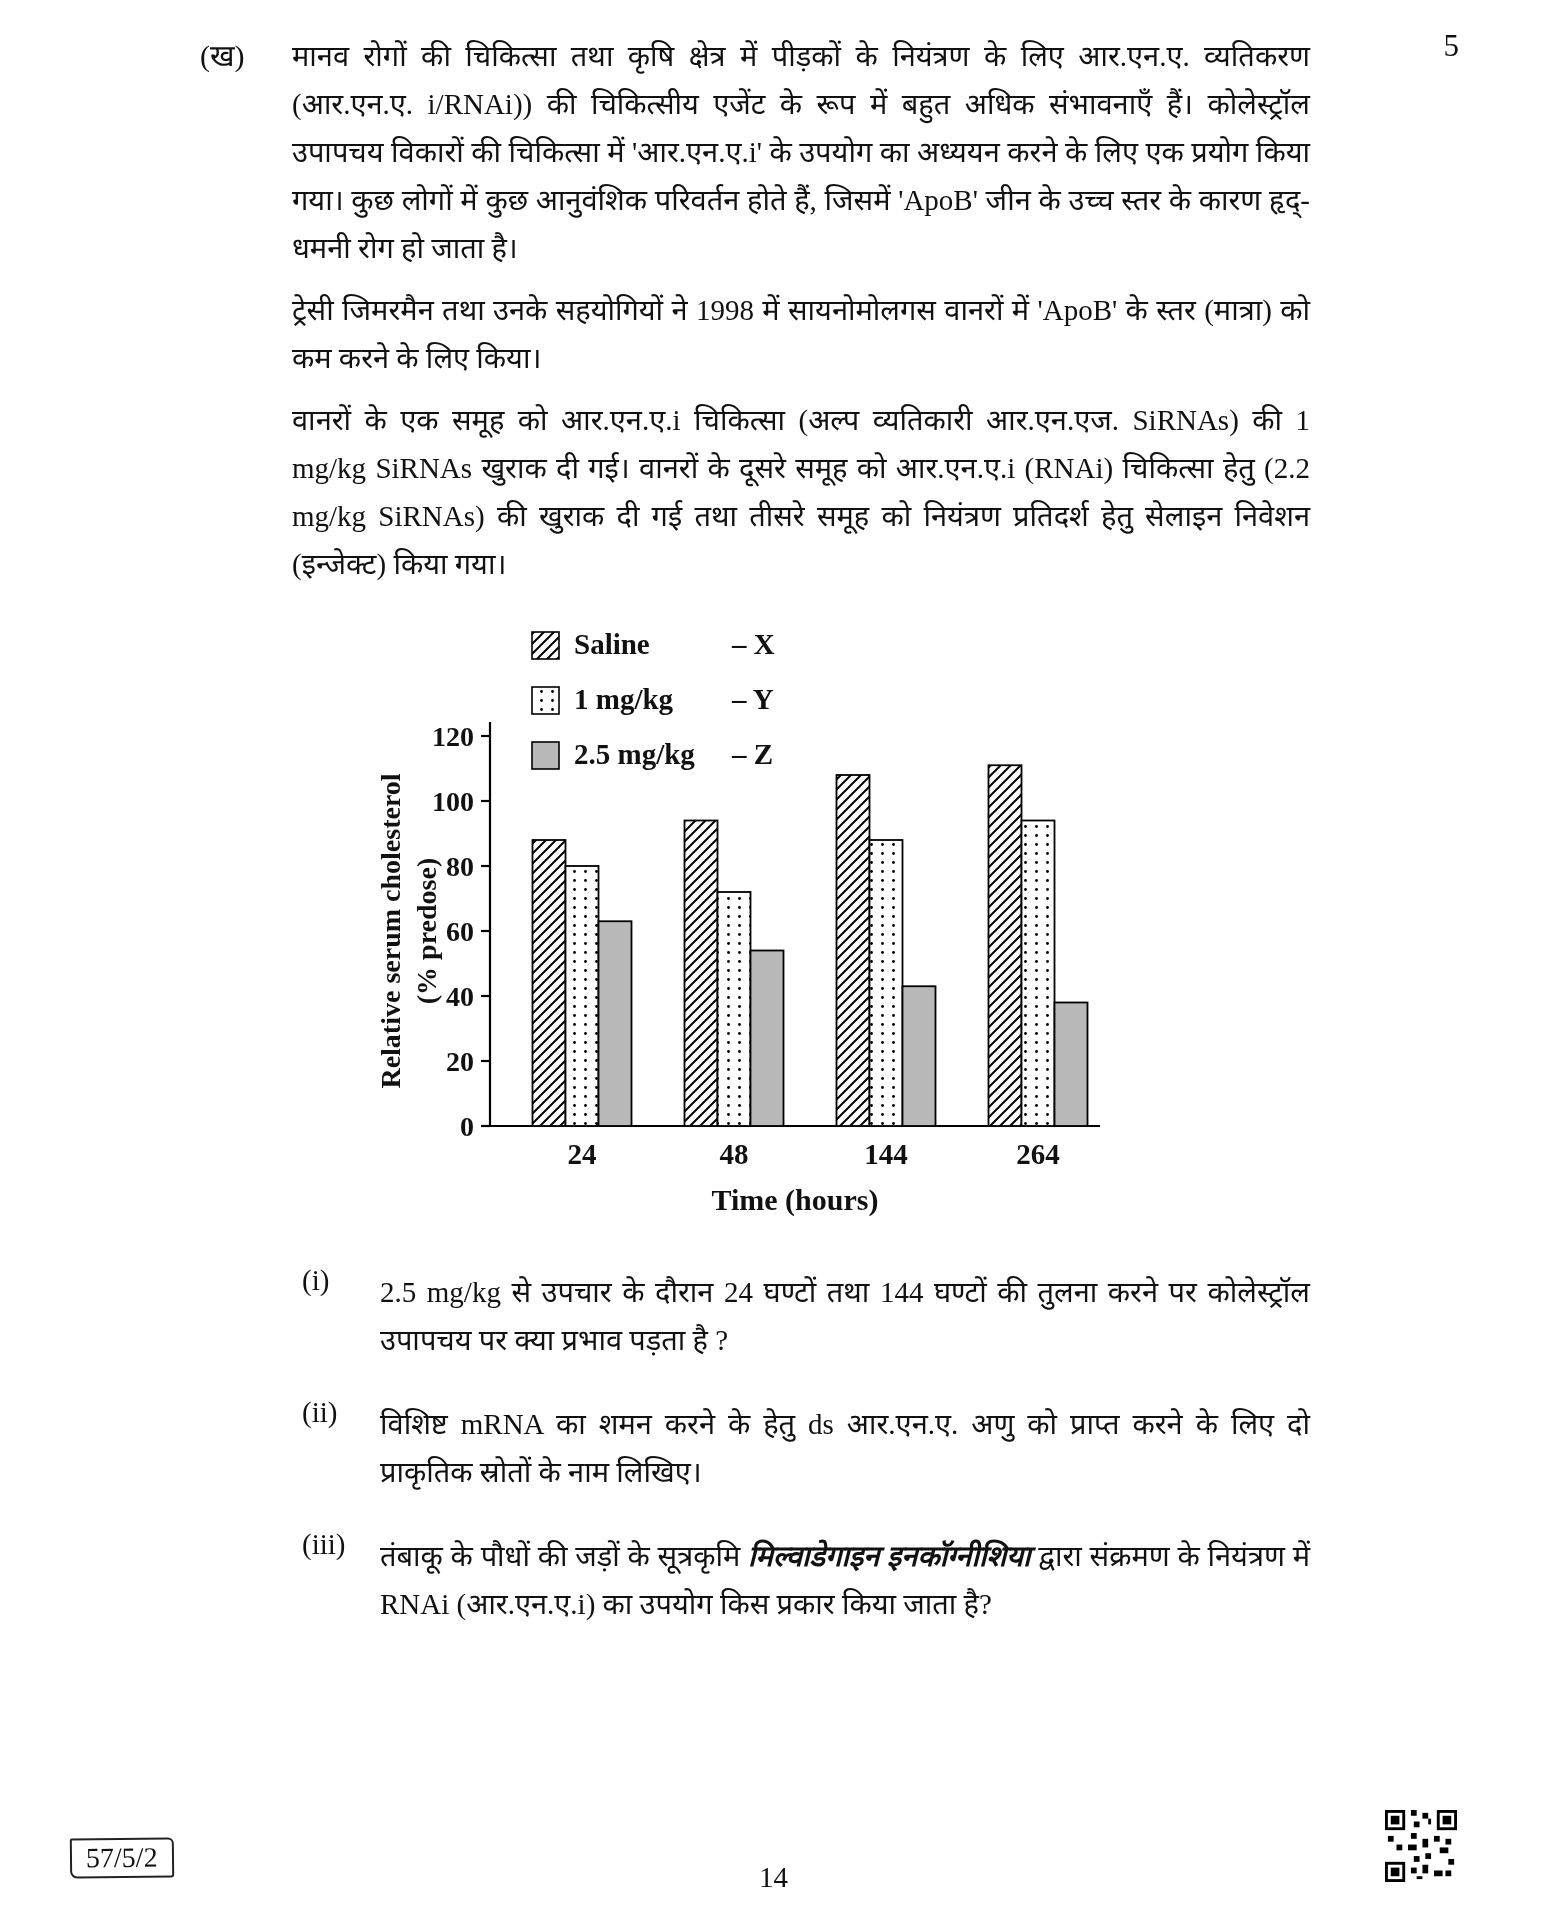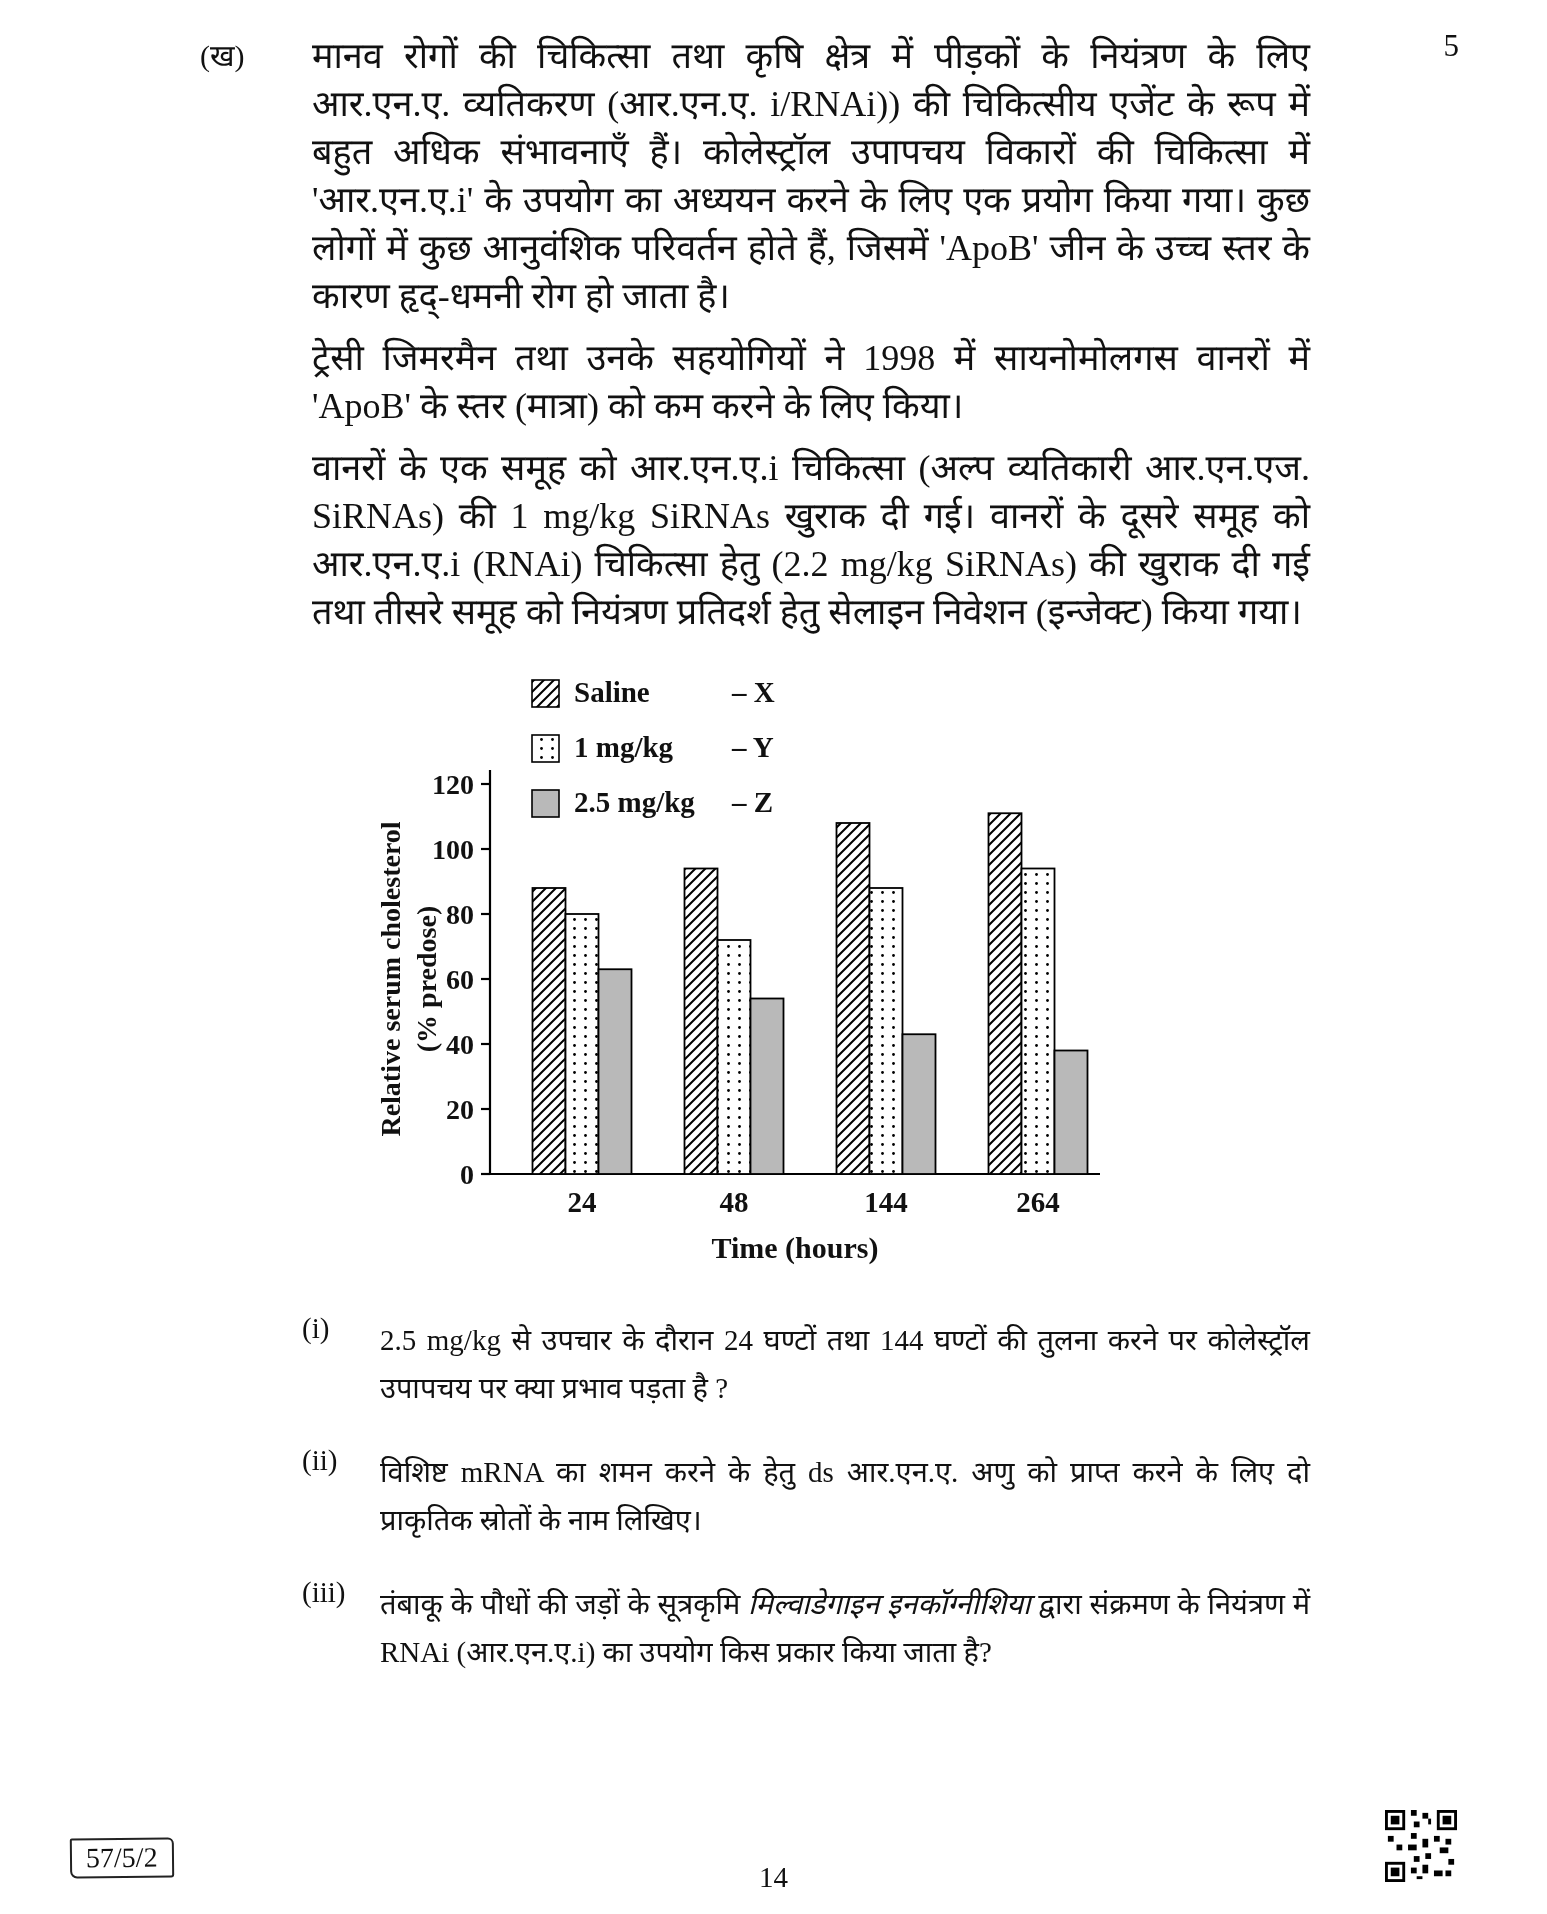--- a/index.html
+++ b/index.html
@@ -17,24 +17,23 @@
     font-size:31px; font-weight:normal;
   }
   .content { padding:32px 237px 0 200px; }
   .part-row { display:flex; }
   .part-label {
     flex:none; width:92px;
     font-size:30px; line-height:48px;
   }
   .part-text { flex:1; min-width:0; }
   .part-text p {
-    font-size:36px; line-height:48px;
+    font-size:29px; line-height:48px;
     text-align:justify;
     margin-bottom:14px;
-    margin-left:20px;
   }
   .chart-wrap { margin:18px 0 26px 68px; width:800px; height:622px; }
   .questions { margin-top:28px; margin-left:10px; }
   .q-row { display:flex; margin-bottom:24px; }
   .q-num { flex:none; width:78px; font-size:29px; line-height:48px; }
   .q-text { flex:1; font-size:29px; line-height:48px; text-align:justify;margin-top:12px; }
   .footer-code {
     position:absolute; left:70px; bottom:36px;
     border:2px solid #222; padding:2px 14px;
     font-size:28px; transform:rotate(-0.6deg);
@@ -133,21 +132,21 @@
           <div class="q-row">
             <div class="q-num">(i)</div>
             <div class="q-text"><span>2.5 mg/kg से उपचार के दौरान 24 घण्टों तथा 144 घण्टों की तुलना करने पर कोलेस्ट्रॉल उपापचय पर क्या प्रभाव पड़ता है ?</span></div>
           </div>
           <div class="q-row">
             <div class="q-num">(ii)</div>
             <div class="q-text"><span>विशिष्ट mRNA का शमन करने के हेतु ds आर.एन.ए. अणु को प्राप्त करने के लिए दो प्राकृतिक स्रोतों के नाम लिखिए।</span></div>
           </div>
           <div class="q-row">
             <div class="q-num">(iii)</div>
-            <div class="q-text"><span>तंबाकू के पौधों की जड़ों के सूत्रकृमि </span><span style="font-weight: normal; font-style: italic;">मिल्वाडेगाइन इनकॉग्नीशिया</span><span> द्वारा संक्रमण के नियंत्रण में RNAi (आर.एन.ए.i) का उपयोग किस प्रकार किया जाता है?</span></div>
+            <div class="q-text"><span>तंबाकू के पौधों की जड़ों के सूत्रकृमि </span><span style="font-weight: bold; font-style: italic;">मिल्वाडेगाइन इनकॉग्नीशिया</span><span> द्वारा संक्रमण के नियंत्रण में RNAi (आर.एन.ए.i) का उपयोग किस प्रकार किया जाता है?</span></div>
           </div>
         </div>
 
       </div>
     </div>
   </div>
 
   <div class="footer-code">57/5/2</div>
   <div class="footer-page">14</div>
 

